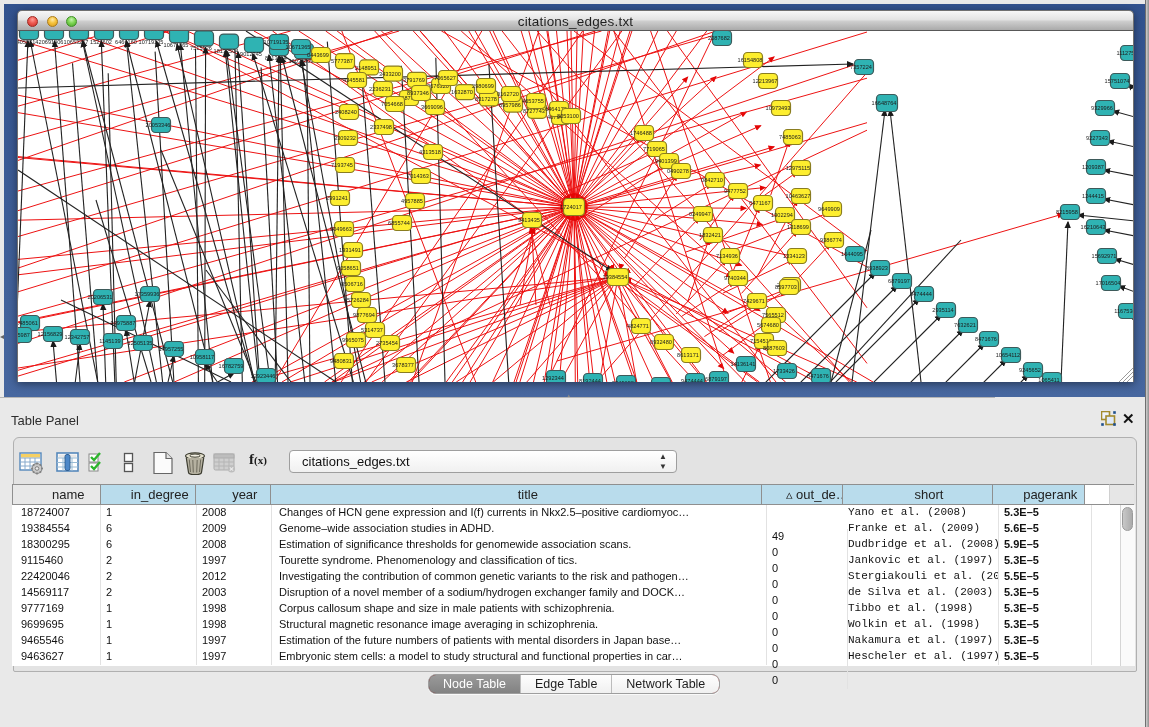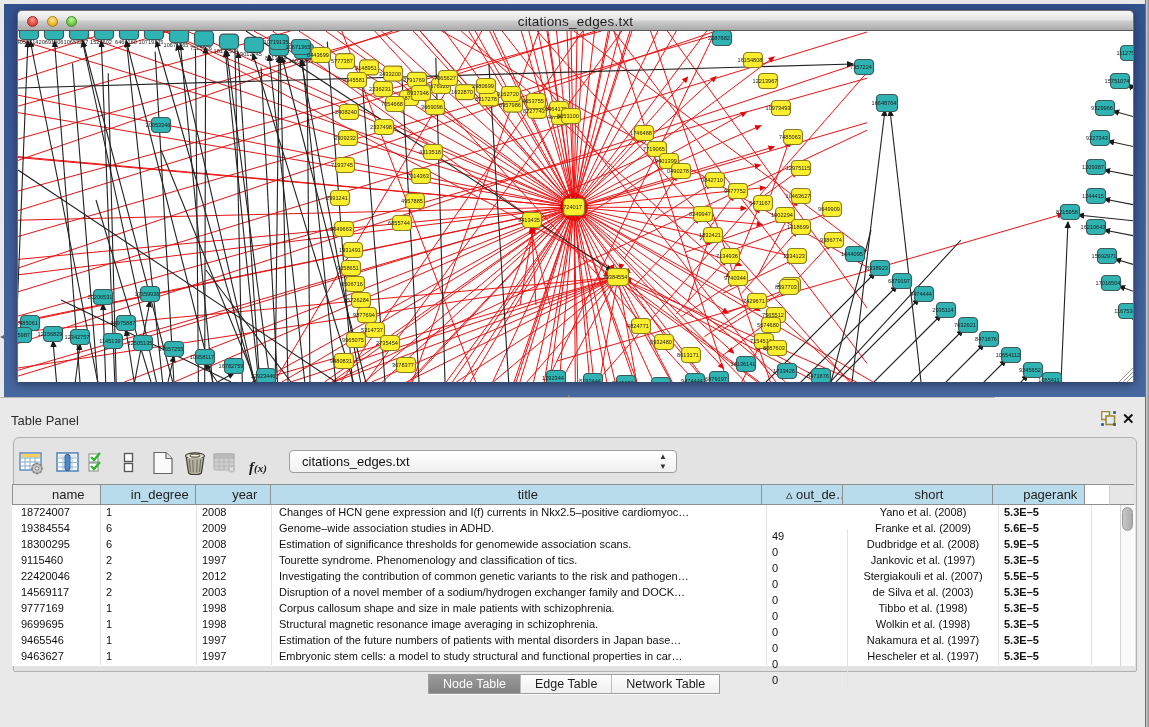--- a/index.html
+++ b/index.html
@@ -33,46 +33,46 @@
   background:#e9e9e9; border-top:1px solid #b5b5b5; }
 #tp-head { position:absolute; left:0; top:2px; width:1145px; height:33px; background:#e9e9e9; }
 #tp-head .cap { position:absolute; left:11px; top:13px; font-size:13px; color:#2e2e2e; }
 #float-ic { position:absolute; left:1101px; top:11px; width:15px; height:15px; }
 #close-x { position:absolute; left:1122px; top:10px; font-size:15px; font-weight:bold; color:#111; }
 
 #inner { position:absolute; left:13px; top:39px; width:1124px; height:235px;
   background:#e3e3e3; border:1px solid #b0b0b0; border-radius:6px 6px 2px 2px; }
 #toolbar { position:absolute; left:0; top:0; width:100%; height:41px; }
 #toolbar svg.ic { position:absolute; top:13px; }
-#fx { position:absolute; left:235px; top:21px; font-size:15px; font-style:italic;
+#fx { position:absolute; left:235px; top:13px; font-size:15px; 
   font-weight:bold; color:#1a1a1a; font-family:"Liberation Serif", serif; }
 #combo { position:absolute; left:275px; top:12px; width:388px; height:23px;
   background:linear-gradient(#ffffff,#f0f0f0); border:1px solid #9e9e9e; border-radius:4px;
   font-size:13px; color:#111; line-height:21px; padding-left:12px; }
 #combo .arr { position:absolute; right:9px; top:1px; font-size:8px; color:#333; line-height:10px; text-align:center; }
 
 
 #tbl { position:absolute; left:-2px; top:46px; width:1122px; height:182px; background:#fff; }
 .th { display:flex; height:21px; }
 .th .h { height:21px; border-right:1px solid #8f8f8f; border-top:1px solid #8f8f8f; border-bottom:1px solid #8f8f8f;
   font-size:13px; color:#222; text-align:center; line-height:20px; background:#b9dcec; overflow:hidden; white-space:nowrap;padding-left:24px;}
 .th .h.first { background:#e8e8e8; border-left:1px solid #8f8f8f; }
 .tr { display:flex; height:16px; font-size:11px; color:#111; }
 .tr .c { height:16px; line-height:15px; overflow:hidden; white-space:nowrap; padding-left:5px; border-right:1px solid #e2e2e2; }
 .c1 { width:89px; padding-left:9px !important; } .c2 { width:96px; } .c3 { width:75px; } .c4 { width:495px; padding-left:7px !important; }
-.c5 { width:81px;margin-top:24px; } .c6 { width:151px; text-align:center; padding-left:0 !important; } .c7 { width:93px;font-weight:bold; }
+.c5 { width:81px;margin-top:24px; } .c6 { width:151px; padding-left:0 !important;font-family:Liberation Mono, monospace; } .c7 { width:93px;font-weight:bold; }
 .h1 { width:89px; } .h2 { width:96px; } .h3 { width:75px; } .h4 { width:495px; }
 .h5 { width:81px; } .h6 { width:151px; } .h7 { width:93px; }
 #vsb { position:absolute; left:1106px; top:67px; width:15px; height:161px; background:#fafafa; border-left:1px solid #d5d5d5;}
 #vsb .thumb { position:absolute; left:1px; top:2px; width:11px; height:24px; border-radius:6px;
   background:linear-gradient(90deg,#c8c8c8,#ababab); border:1px solid #9a9a9a; }
 
 
 #tabs { position:absolute; left:428px; top:276px; height:20px; display:flex;
-  border:1px solid #9e9e9e; border-radius:0; overflow:hidden; background:#7f1d1d;
+  border:1px solid #9e9e9e; border-radius:8px; overflow:hidden; background:#7f1d1d;
   box-shadow:0 1px 0 rgba(255,255,255,.7); }
 #tabs .tab { height:100%; font-size:12.5px; line-height:18px; padding:0 14px; color:#1d1d1d;
   background:linear-gradient(#fefefe,#f0f0f0); border-right:1px solid #bcbcbc; }
 #tabs .tab.sel { background:linear-gradient(#9a9a9a,#828282); color:#fff; }
 #tabs .tab:last-child { border-right:none; }
 
 #memline { position:absolute; left:0; top:307px; width:1145px; height:23px; font-size:11px; color:#111; }
 #memline .txt { position:absolute; right:28px; top:7px; }
 #memline .dot { position:absolute; right:10px; top:5px; width:12px; height:12px; border-radius:50%;
   background:#35c435; border:1.5px solid #222; }

